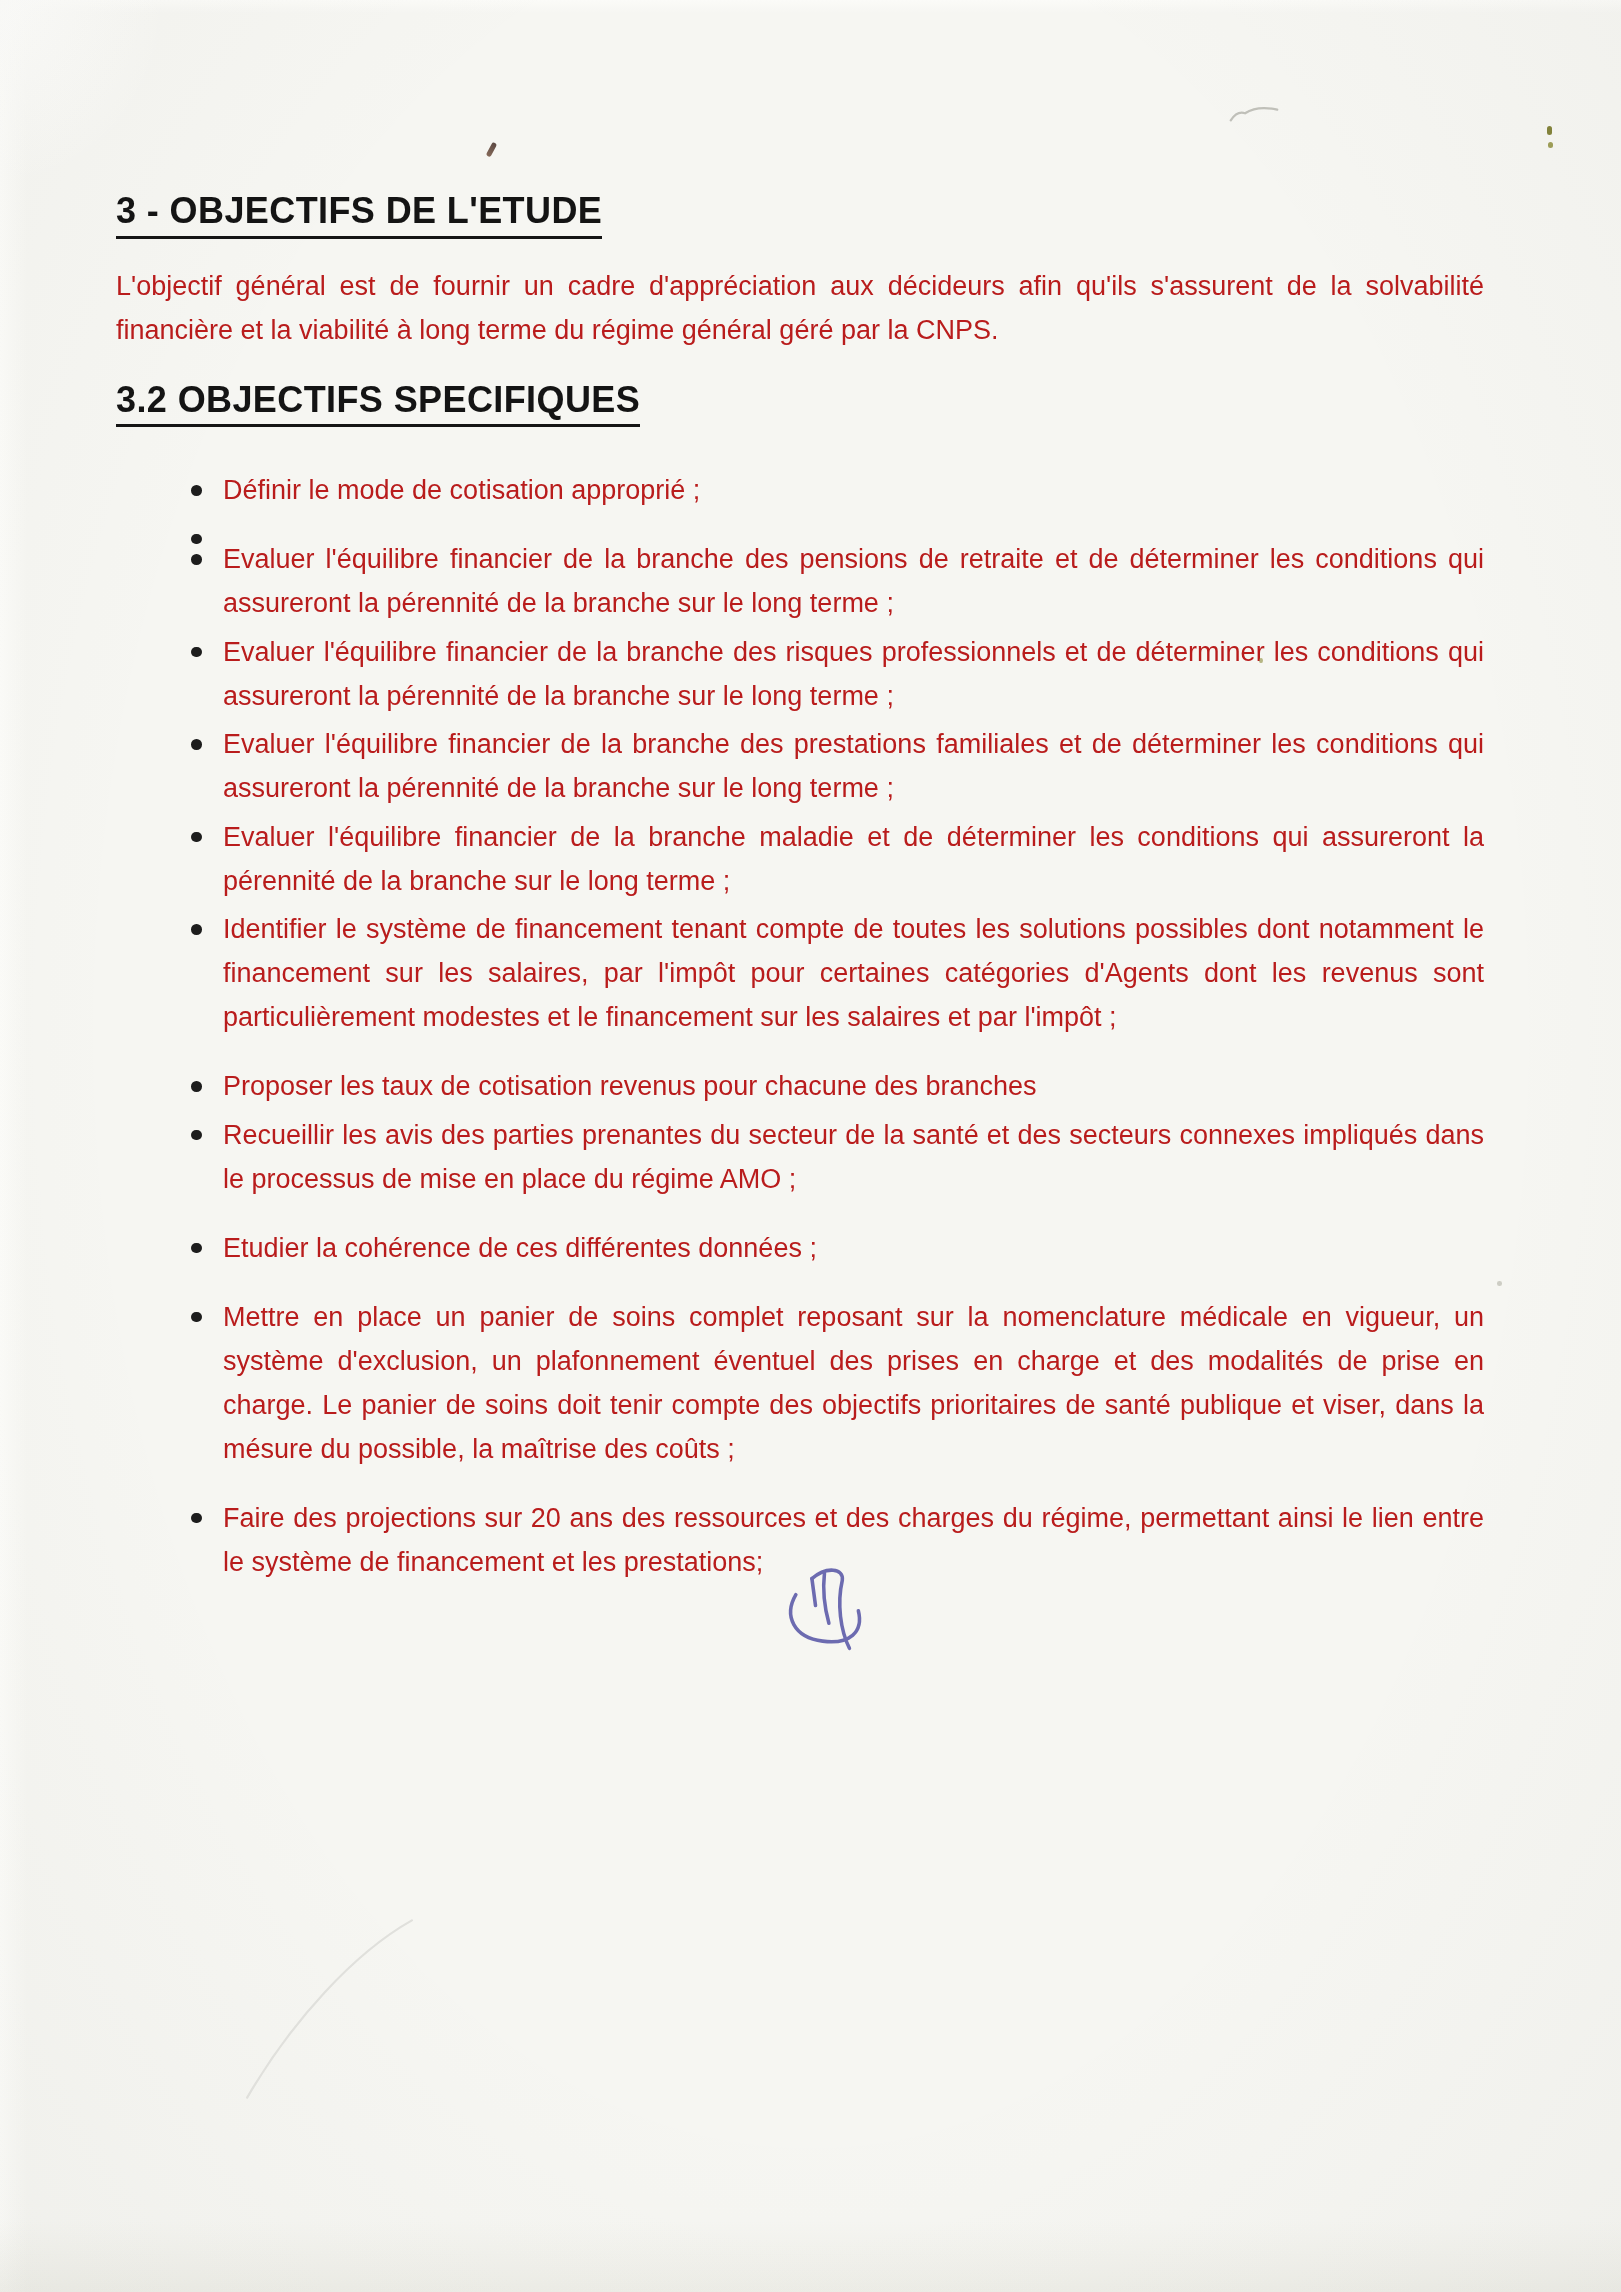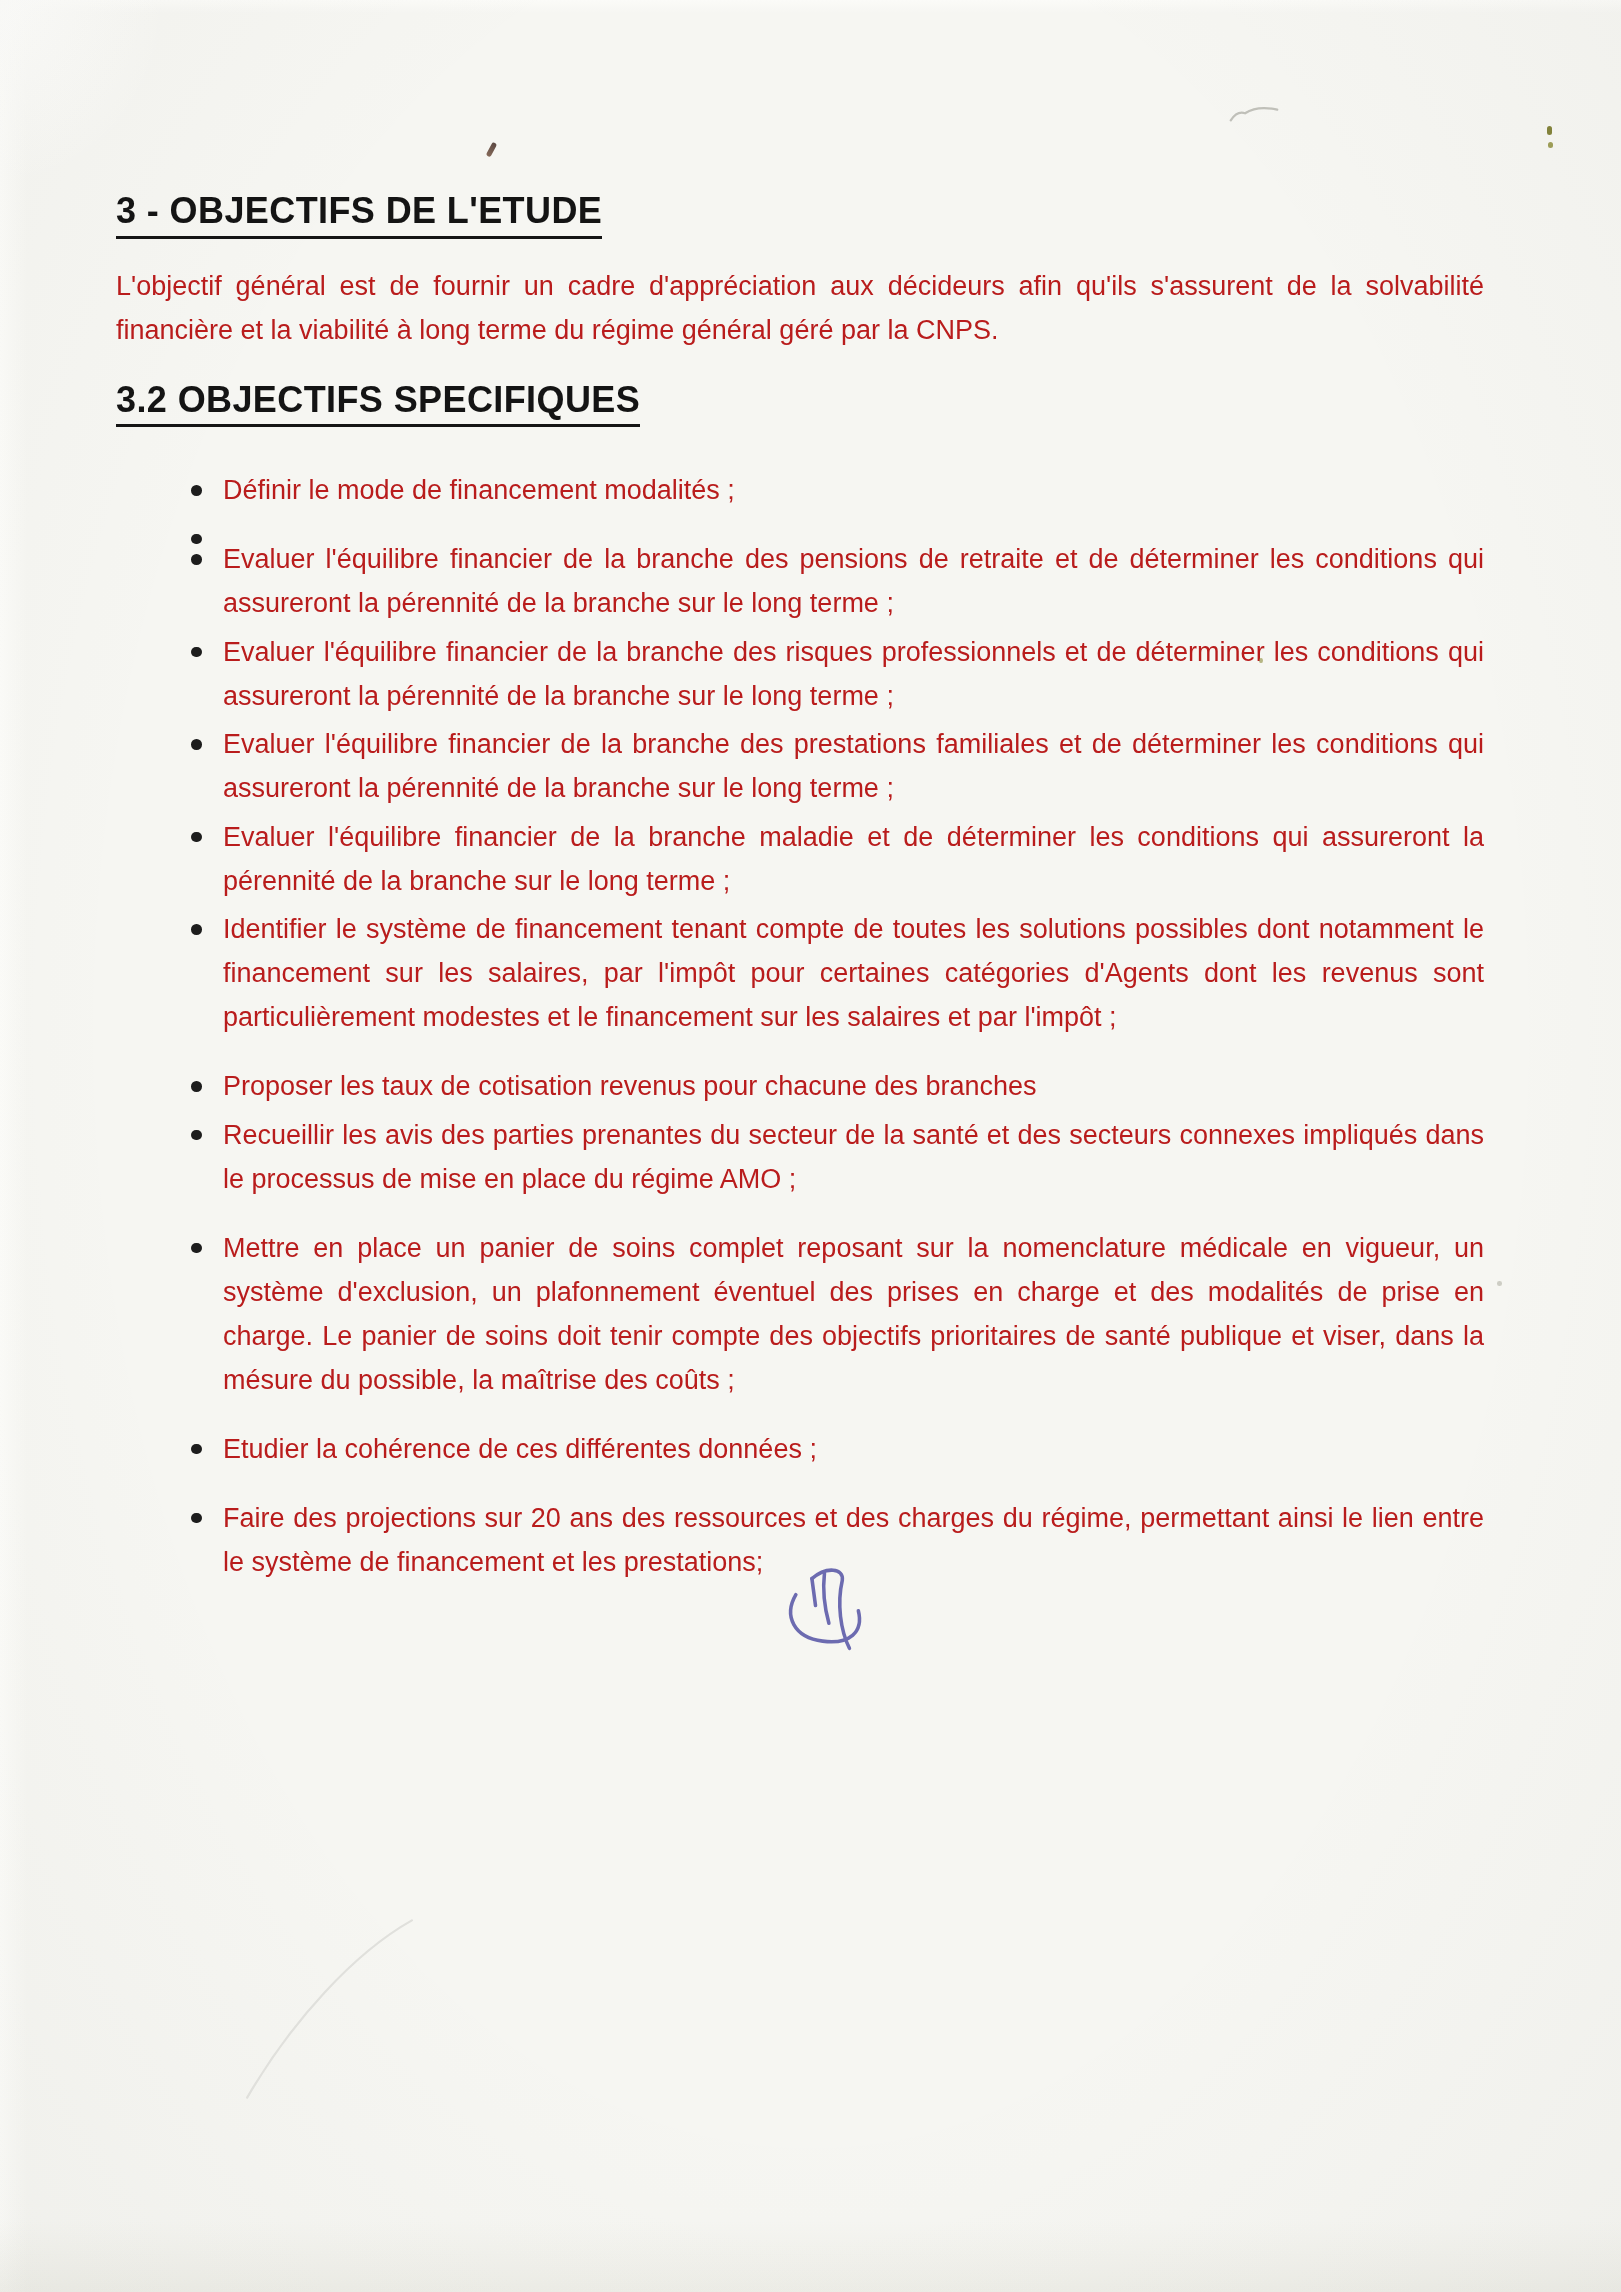--- a/index.html
+++ b/index.html
@@ -156,21 +156,21 @@
 
     <p class="body-text general-paragraph">L'objectif général est de fournir un cadre d'appréciation aux décideurs afin qu'ils s'assurent de la solvabilité financière et la viabilité à long terme du régime général géré par la CNPS.</p>
 
     <div class="h3">
       <span>3.2 OBJECTIFS SPECIFIQUES</span>
     </div>
 
     <ul class="objectives body-text">
       <li>
         <span class="dot"></span>
-        <span>Définir le mode de financement modalités ;</span>
+        <span>Définir le mode de cotisation approprié ;</span>
       </li>
       <li>
         <span class="dot"></span>
       </li>
       <li class="gap-before">
         <span class="dot"></span>
         <span>Evaluer l'équilibre financier de la branche des pensions de retraite et de déterminer les conditions qui assureront la pérennité de la branche sur le long terme ;</span>
       </li>
       <li>
         <span class="dot"></span>
@@ -191,25 +191,25 @@
       <li class="gap-before">
         <span class="dot"></span>
         <span>Proposer les taux de cotisation revenus pour chacune des branches</span>
       </li>
       <li>
         <span class="dot"></span>
         <span>Recueillir les avis des parties prenantes du secteur de la santé et des secteurs connexes impliqués dans le processus de mise en place du régime AMO ;</span>
       </li>
       <li class="gap-before">
         <span class="dot"></span>
+        <span>Etudier la cohérence de ces différentes données ;</span>
+      </li>
+      <li class="gap-before">
+        <span class="dot"></span>
         <span>Mettre en place un panier de soins complet reposant sur la nomenclature médicale en vigueur, un système d'exclusion, un plafonnement éventuel des prises en charge et des modalités de prise en charge. Le panier de soins doit tenir compte des objectifs prioritaires de santé publique et viser, dans la mésure du possible, la maîtrise des coûts ;</span>
-      </li>
-      <li class="gap-before">
-        <span class="dot"></span>
-        <span>Etudier la cohérence de ces différentes données ;</span>
       </li>
       <li class="gap-before">
         <span class="dot"></span>
         <span>Faire des projections sur 20 ans des ressources et des charges du régime, permettant ainsi le lien entre le système de financement et les prestations;</span><svg class="sig" width="100" height="90" viewBox="0 0 112 100">
           <g fill="none" stroke="#5a58a8" stroke-width="4" stroke-linecap="round" opacity="0.88">
             <path d="M 20 34 C 6 58, 18 82, 50 86 C 80 90, 96 76, 90 52"></path>
             <path d="M 52 10 C 50 28, 52 48, 57 66"></path>
             <path d="M 38 16 C 54 2, 74 4, 72 18 C 66 44, 70 74, 80 94"></path>
             <path d="M 38 16 l 4 30"></path>
           </g>

